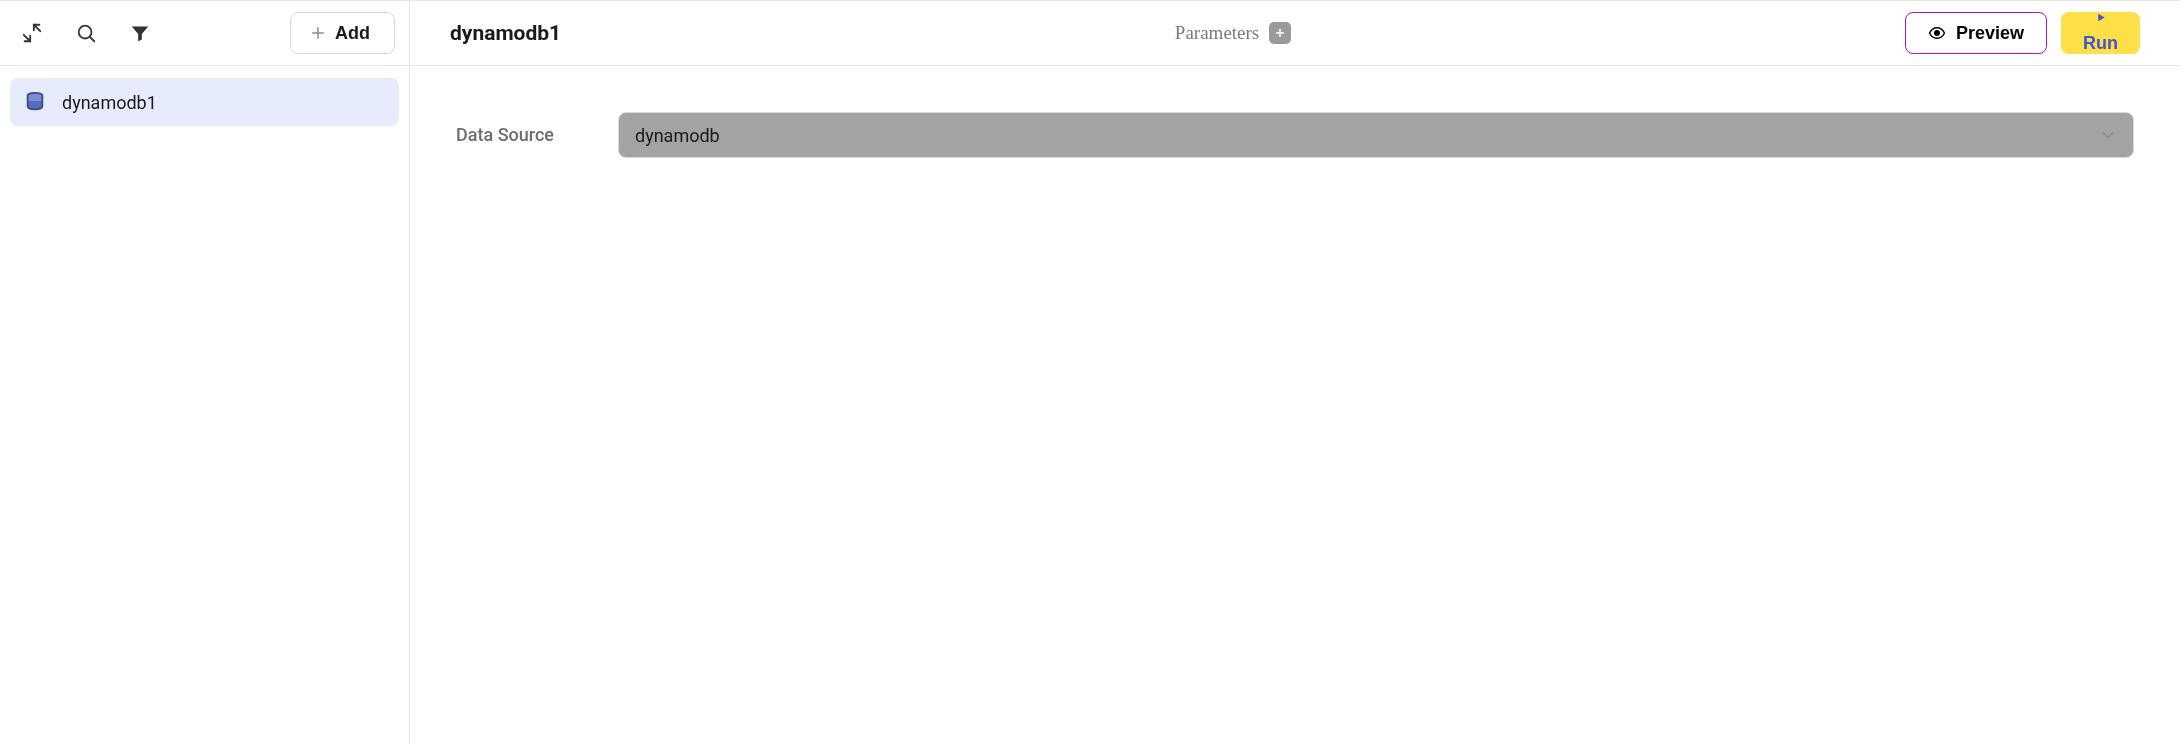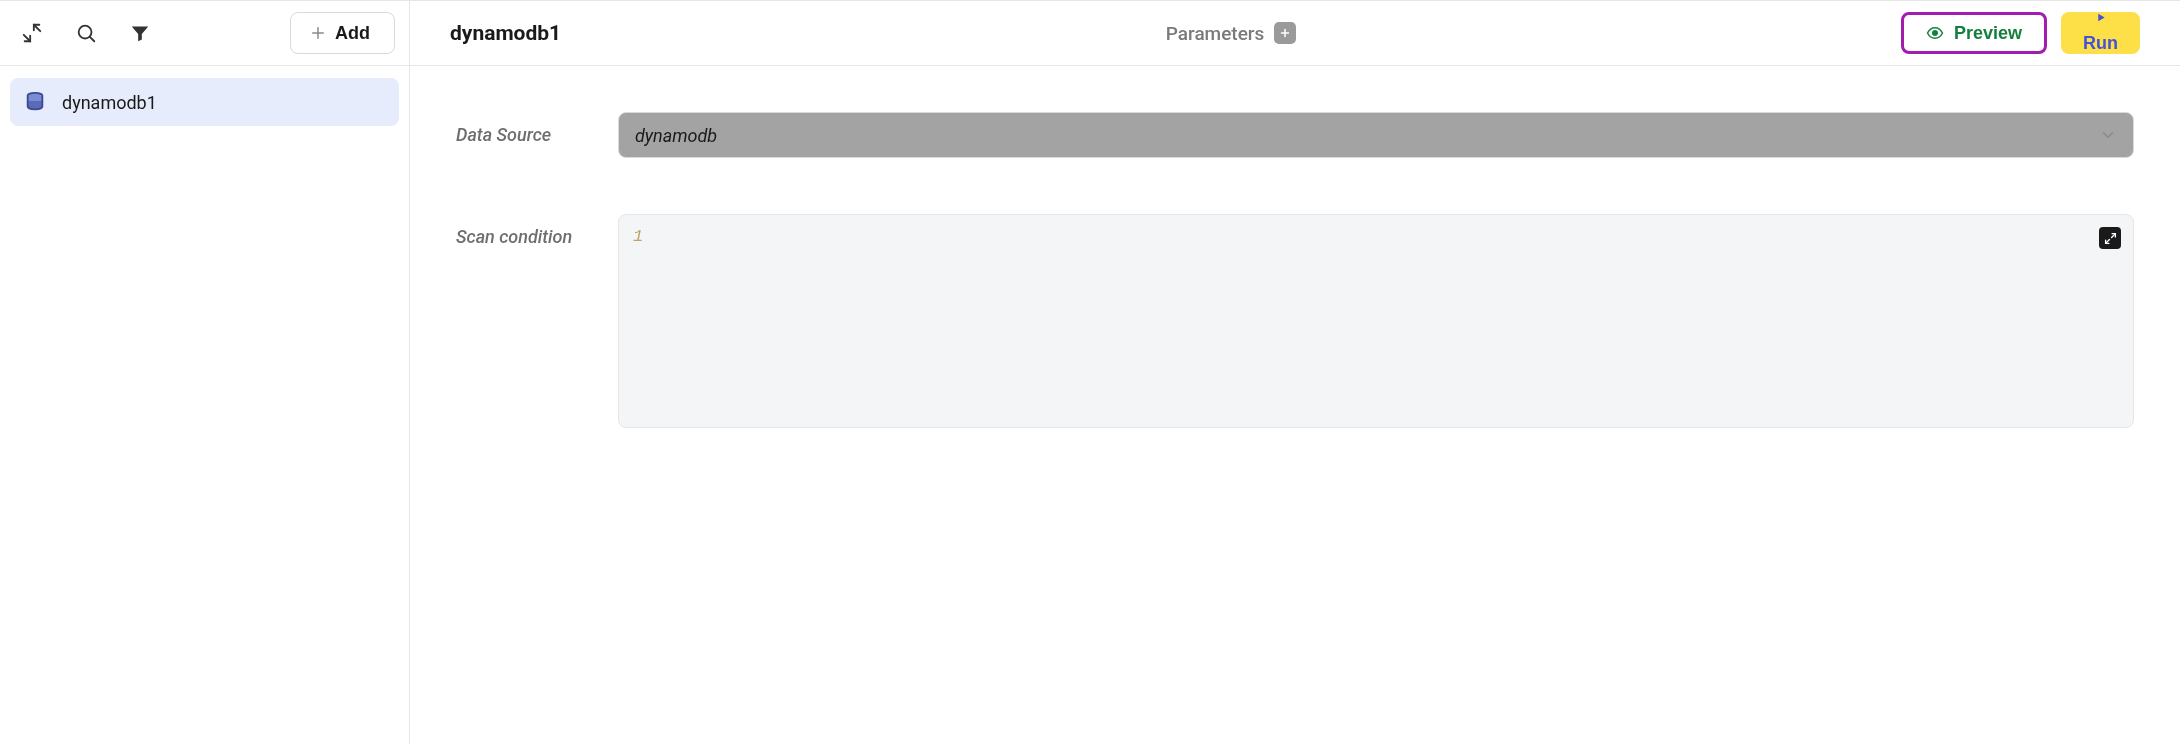--- a/index.html
+++ b/index.html
@@ -102,20 +102,21 @@
       font-size: 21px;
       font-weight: 700;
       color: #1a1a1a;
     }
     .header-center {
       flex: 1;
       display: flex;
       justify-content: center;
       align-items: center;
       gap: 10px;
+      font-family: Liberation Serif, serif;
     }
     .params-label {
       color: #7a7a7a;
       font-size: 19px;
       font-weight: 500;
     }
     .params-badge {
       width: 22px;
       height: 22px;
       border-radius: 5px;
@@ -135,36 +136,35 @@
     .btn {
       height: 42px;
       display: flex;
       align-items: center;
       gap: 10px;
       padding: 0 22px;
       border-radius: 8px;
       font-weight: 600;
       font-size: 18px;
       cursor: pointer;
-      border: 3px solid #a21caf;
+      border: 1px solid #a21caf;
       background: #fff;
-      color: #15803d;
+      color: #000000;
     }
     .btn svg { width: 18px; height: 18px; }
     .btn-run {
       border: none;
       background: #fde047;
       color: #4452d6;
       flex-direction: column;
     }
     .btn-run svg { fill: #4452d6; }
     
     .form {
       padding: 46px 46px 0 46px;
-      font-style: italic;
     }
     .form-row {
       display: flex;
       align-items: flex-start;
       margin-bottom: 56px;
     }
     .form-row.tight { margin-bottom: 36px; }
     .form-label {
       width: 162px;
       flex-shrink: 0;
@@ -307,31 +307,15 @@
             <span class="chev">
               <svg viewBox="0 0 24 24" fill="none" stroke="currentColor" stroke-width="2" stroke-linecap="round">
                   <polyline points="6 9 12 15 18 9"></polyline>
                 </svg>
             </span>
           </div>
         </div>
       </div>
 
 
-      <div class="form-row">
-        <div class="form-label">Scan condition</div>
-        <div class="form-control">
-          <div class="code-area">
-            <span class="gutter-line">1</span>
-            <div class="expand-badge">
-              <svg viewBox="0 0 24 24" fill="none" stroke-width="2.5" stroke-linecap="round">
-                <polyline points="15 3 21 3 21 9"></polyline>
-                <polyline points="9 21 3 21 3 15"></polyline>
-                <line x1="21" y1="3" x2="14" y2="10"></line>
-                <line x1="3" y1="21" x2="10" y2="14"></line>
-              </svg>
-            </div>
-          </div>
-        </div>
-      </div>
     </div>
   </main>
 </div>
 
 </body></html>

